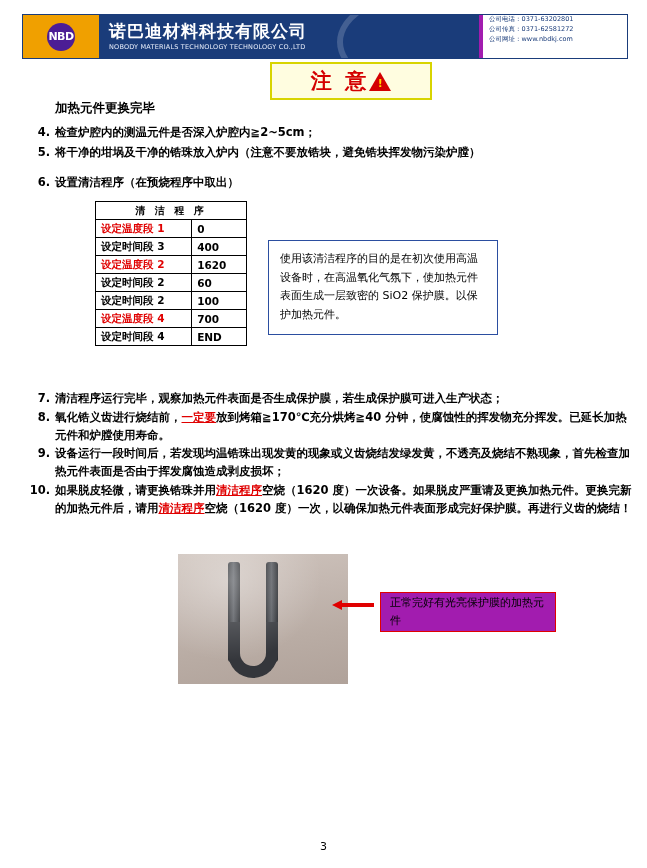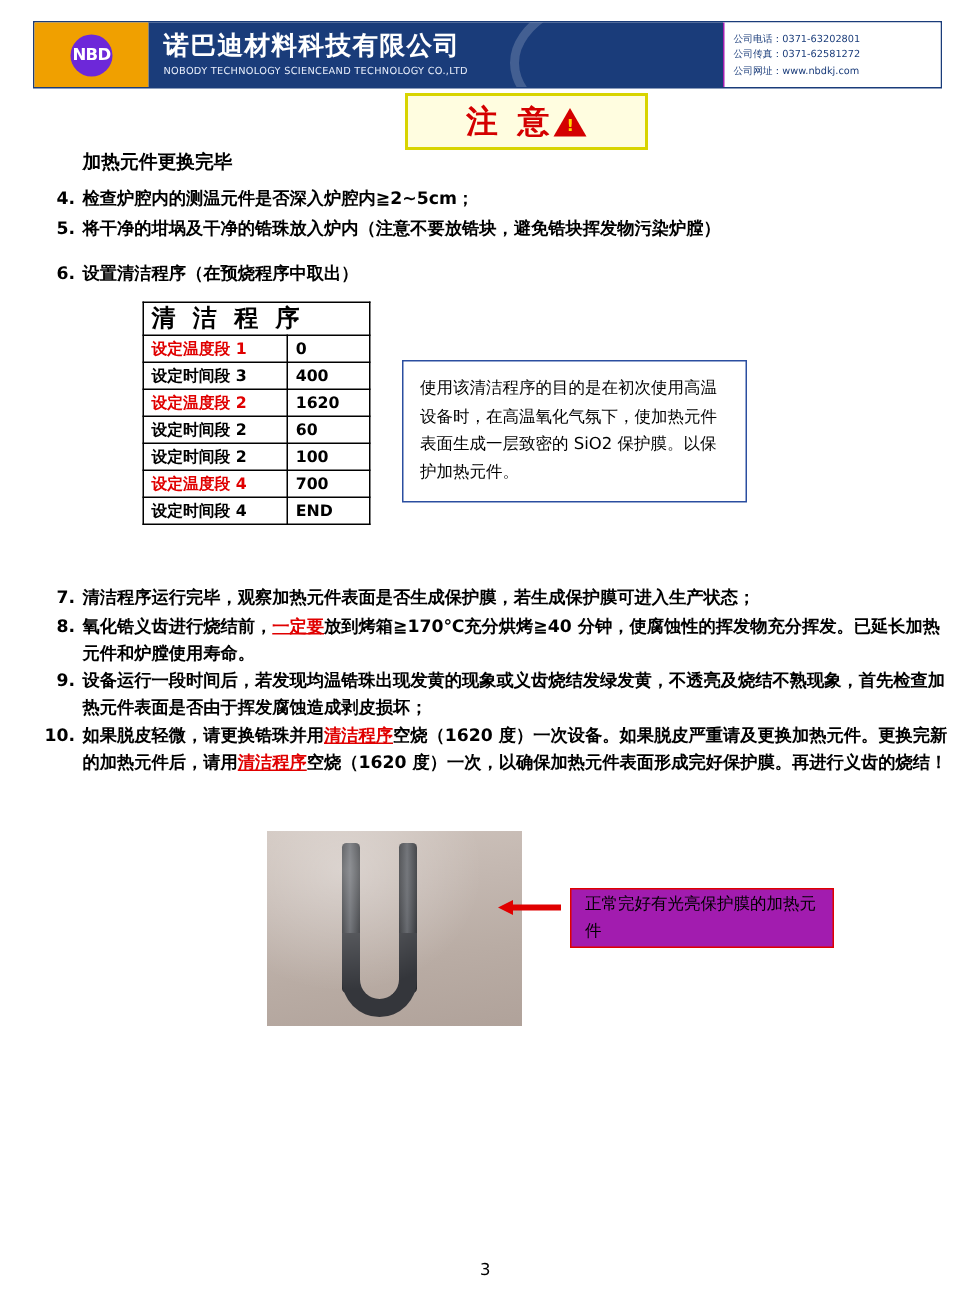--- a/index.html
+++ b/index.html
@@ -36,21 +36,21 @@
     width: 76px;
     background: #f0a000;
     display: flex;
     align-items: center;
     justify-content: center;
     position: relative;
   }
   .hdr-logo .circle {
     width: 28px; height: 28px;
     border-radius: 50%;
-    background: #6d28d9;
+    background: #4c1d95;
     color: #fff;
     font-size: 11px;
     font-weight: bold;
     display: flex;
     align-items: center;
     justify-content: center;
     letter-spacing: -0.5px;
   }
   .hdr-mid {
     flex: 1;
@@ -78,24 +78,24 @@
   .hdr-mid .swoosh {
     position: absolute;
     right: -30px; top: -24px;
     width: 160px; height: 90px;
     border-radius: 50%;
     border: 6px solid rgba(255,255,255,0.18);
   }
   .hdr-right {
     width: 138px;
     background: #ffffff;
-    border-left: 1px solid #a21caf;
+    border-left: 4px solid #a21caf;
     display: flex;
     flex-direction: column;
-    justify-content: center;
+    justify-content: flex-start;
     padding-left: 6px;
     gap: 2px;
   }
   .hdr-right div {
     font-size: 6.5px;
     color: #1a3c7a;
     line-height: 1.25;
   }
 
   
@@ -177,22 +177,22 @@
     border: 1px solid #000;
     font-size: 10.5px;
     height: 17px;
     padding: 0 5px;
     font-weight: bold;
   }
   .prog-table td.label { width: 96px; }
   .prog-table td.val { width: 46px; }
   .prog-table td.red { color: #e00000; }
   .prog-table tr.head td {
-    text-align: left;
-    font-size: 16px;
+    text-align: center;
+    font-size: 10px;
     letter-spacing: 3px;
   }
 
   
   .note-box {
     position: absolute;
     left: 268px; top: 240px;
     width: 206px;
     border: 1.5px solid #2b4ea0;
     background: #fff;
@@ -297,21 +297,21 @@
 
 <div class="page">
 
   <div class="header">
     <div class="hdr-logo">
       <div class="circle">NBD</div>
     </div>
     <div class="hdr-mid">
       <div class="swoosh"></div>
       <div class="cn">诺巴迪材料科技有限公司</div>
-      <div class="en">NOBODY TECHNOLOGY SCIENCEAND TECHNOLOGY CO.,LTD</div>
+      <div class="en">NOBODY MATERIALS TECHNOLOGY TECHNOLOGY CO.,LTD</div>
     </div>
     <div class="hdr-right">
       <div>公司电话：0371-63202801</div>
       <div>公司传真：0371-62581272</div>
       <div>公司网址：www.nbdkj.com</div>
     </div>
   </div>
 
   <div class="attention">
     <div class="att-text">注 意</div>

